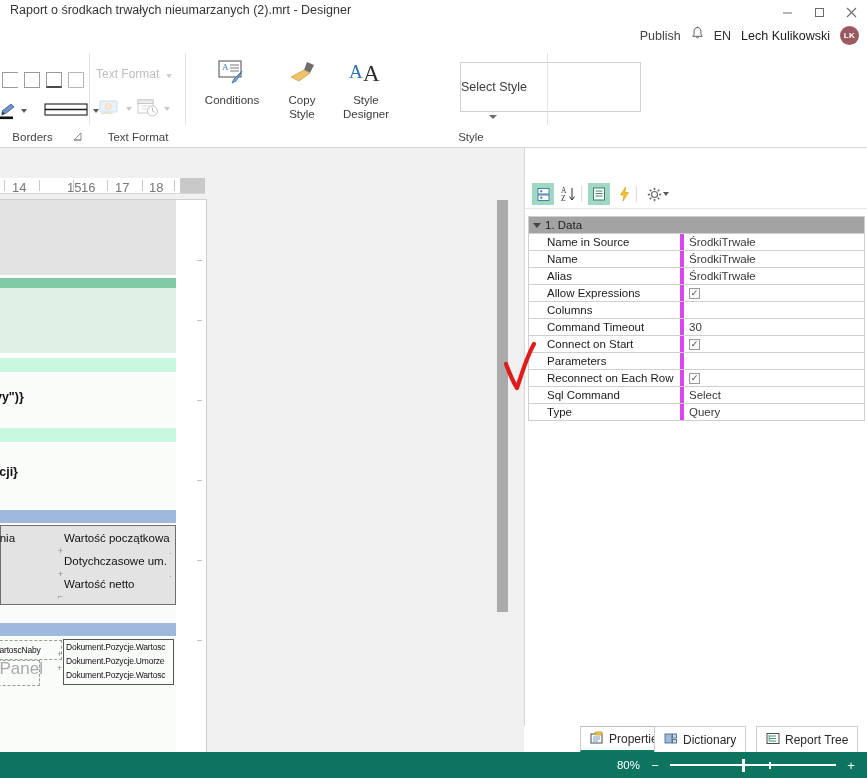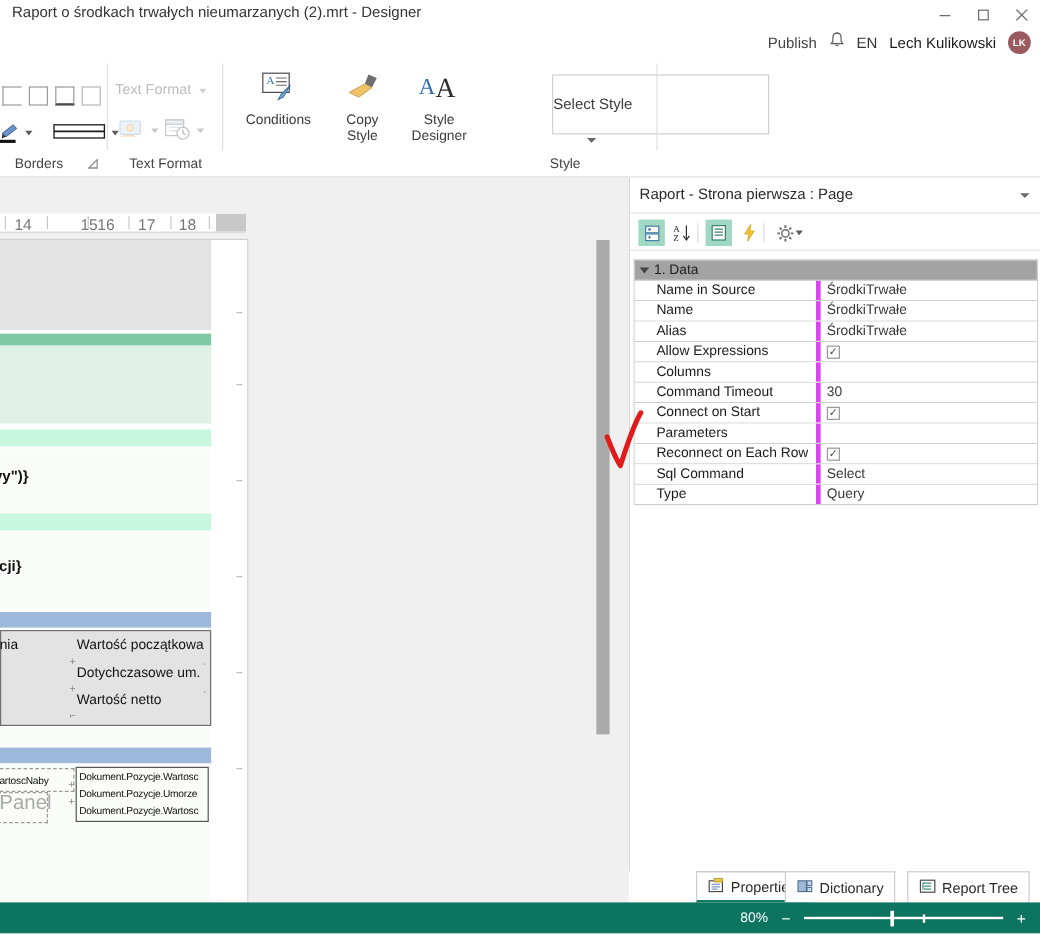--- a/index.html
+++ b/index.html
@@ -494,24 +494,20 @@
         <div style="position:absolute;left:2px;top:360px;width:5px;height:1px;background:#c0c0c0;"></div>
         <div style="position:absolute;left:2px;top:440px;width:5px;height:1px;background:#c0c0c0;"></div>
       </div>
     </div>
 
     <div class="vscroll"></div>
   </div>
 
   <div class="proppanel">
 
-    <div class="pp-header">
-      <div class="pp-title">Raport - Strona pierwsza : Page</div>
-      <div class="pp-caret"></div>
-    </div>
 
     <div class="pp-toolbar">
       <div class="ptb on" style="left:7px;">
         <svg width="15" height="15" viewBox="0 0 15 15">
           <rect x="2" y="1.5" width="11" height="5.5" fill="#ffffff" stroke="#4a7fa8" stroke-width="1"></rect>
           <rect x="2" y="8" width="11" height="5.5" fill="#ffffff" stroke="#4a7fa8" stroke-width="1"></rect>
           <line x1="4" y1="4.2" x2="6.5" y2="4.2" stroke="#4a7fa8" stroke-width="1"></line>
           <line x1="5.25" y1="3" x2="5.25" y2="5.5" stroke="#4a7fa8" stroke-width="1"></line>
           <line x1="4" y1="10.7" x2="6.5" y2="10.7" stroke="#4a7fa8" stroke-width="1"></line>
           <line x1="5.25" y1="9.5" x2="5.25" y2="12" stroke="#4a7fa8" stroke-width="1"></line>

